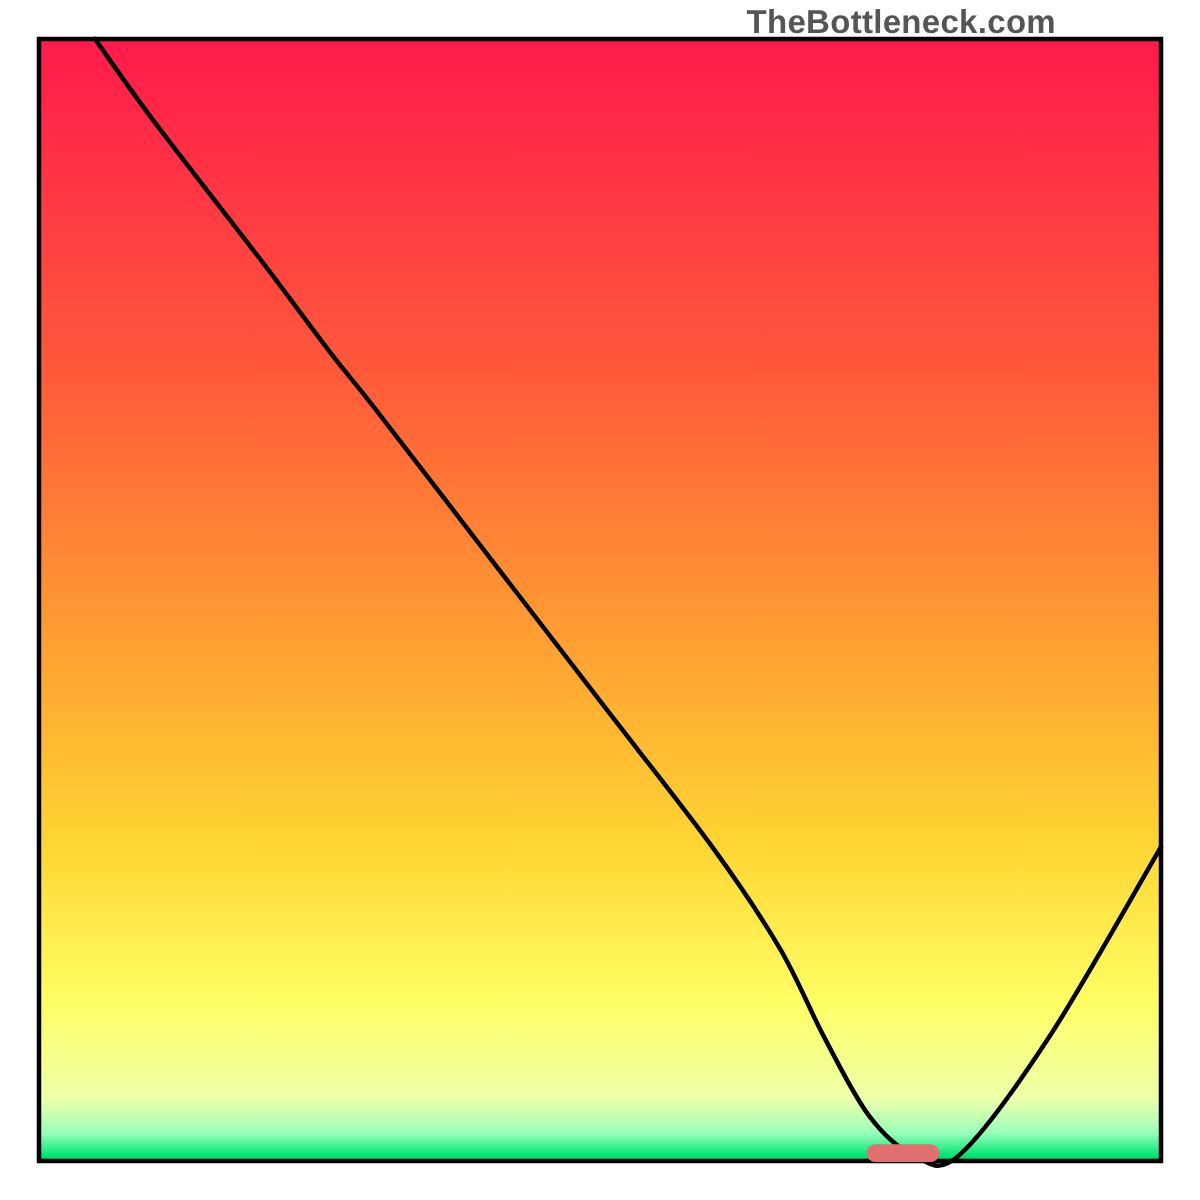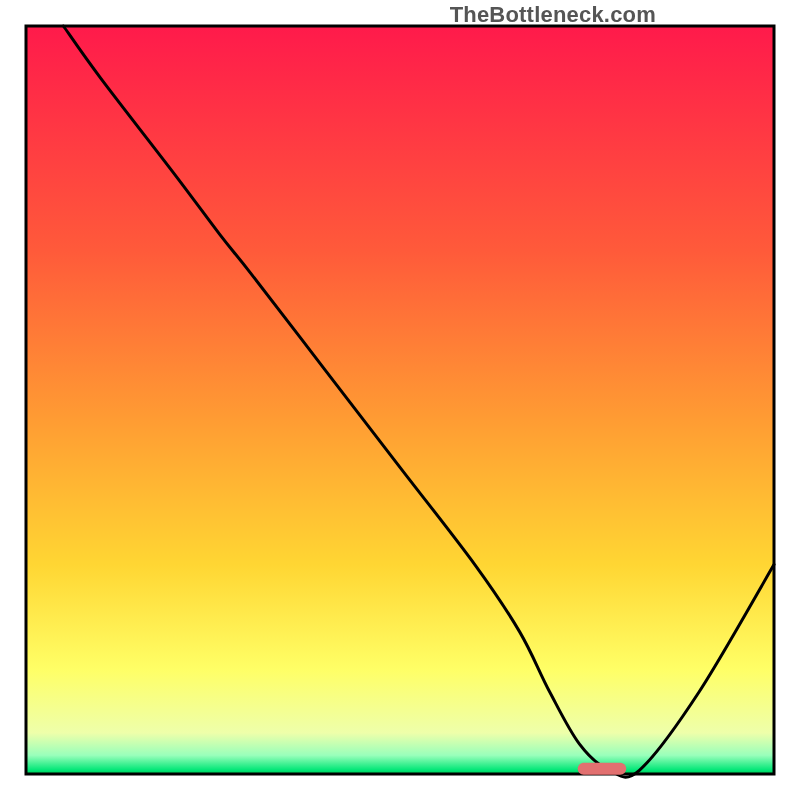--- a/index.html
+++ b/index.html
@@ -7,20 +7,21 @@
     padding: 0;
     width: 800px;
     height: 800px;
     background: #ffffff;
     font-family: Arial, Helvetica, sans-serif;
   }
   .stage {
     position: relative;
     width: 664px;
     height: 800px;
+    padding-left: 48px;
   }
   .watermark {
     position: absolute;
     top: 2px;
     right: 8px;
     font-size: 22px;
     font-weight: 600;
     color: #555;
     letter-spacing: 0.2px;
   }

